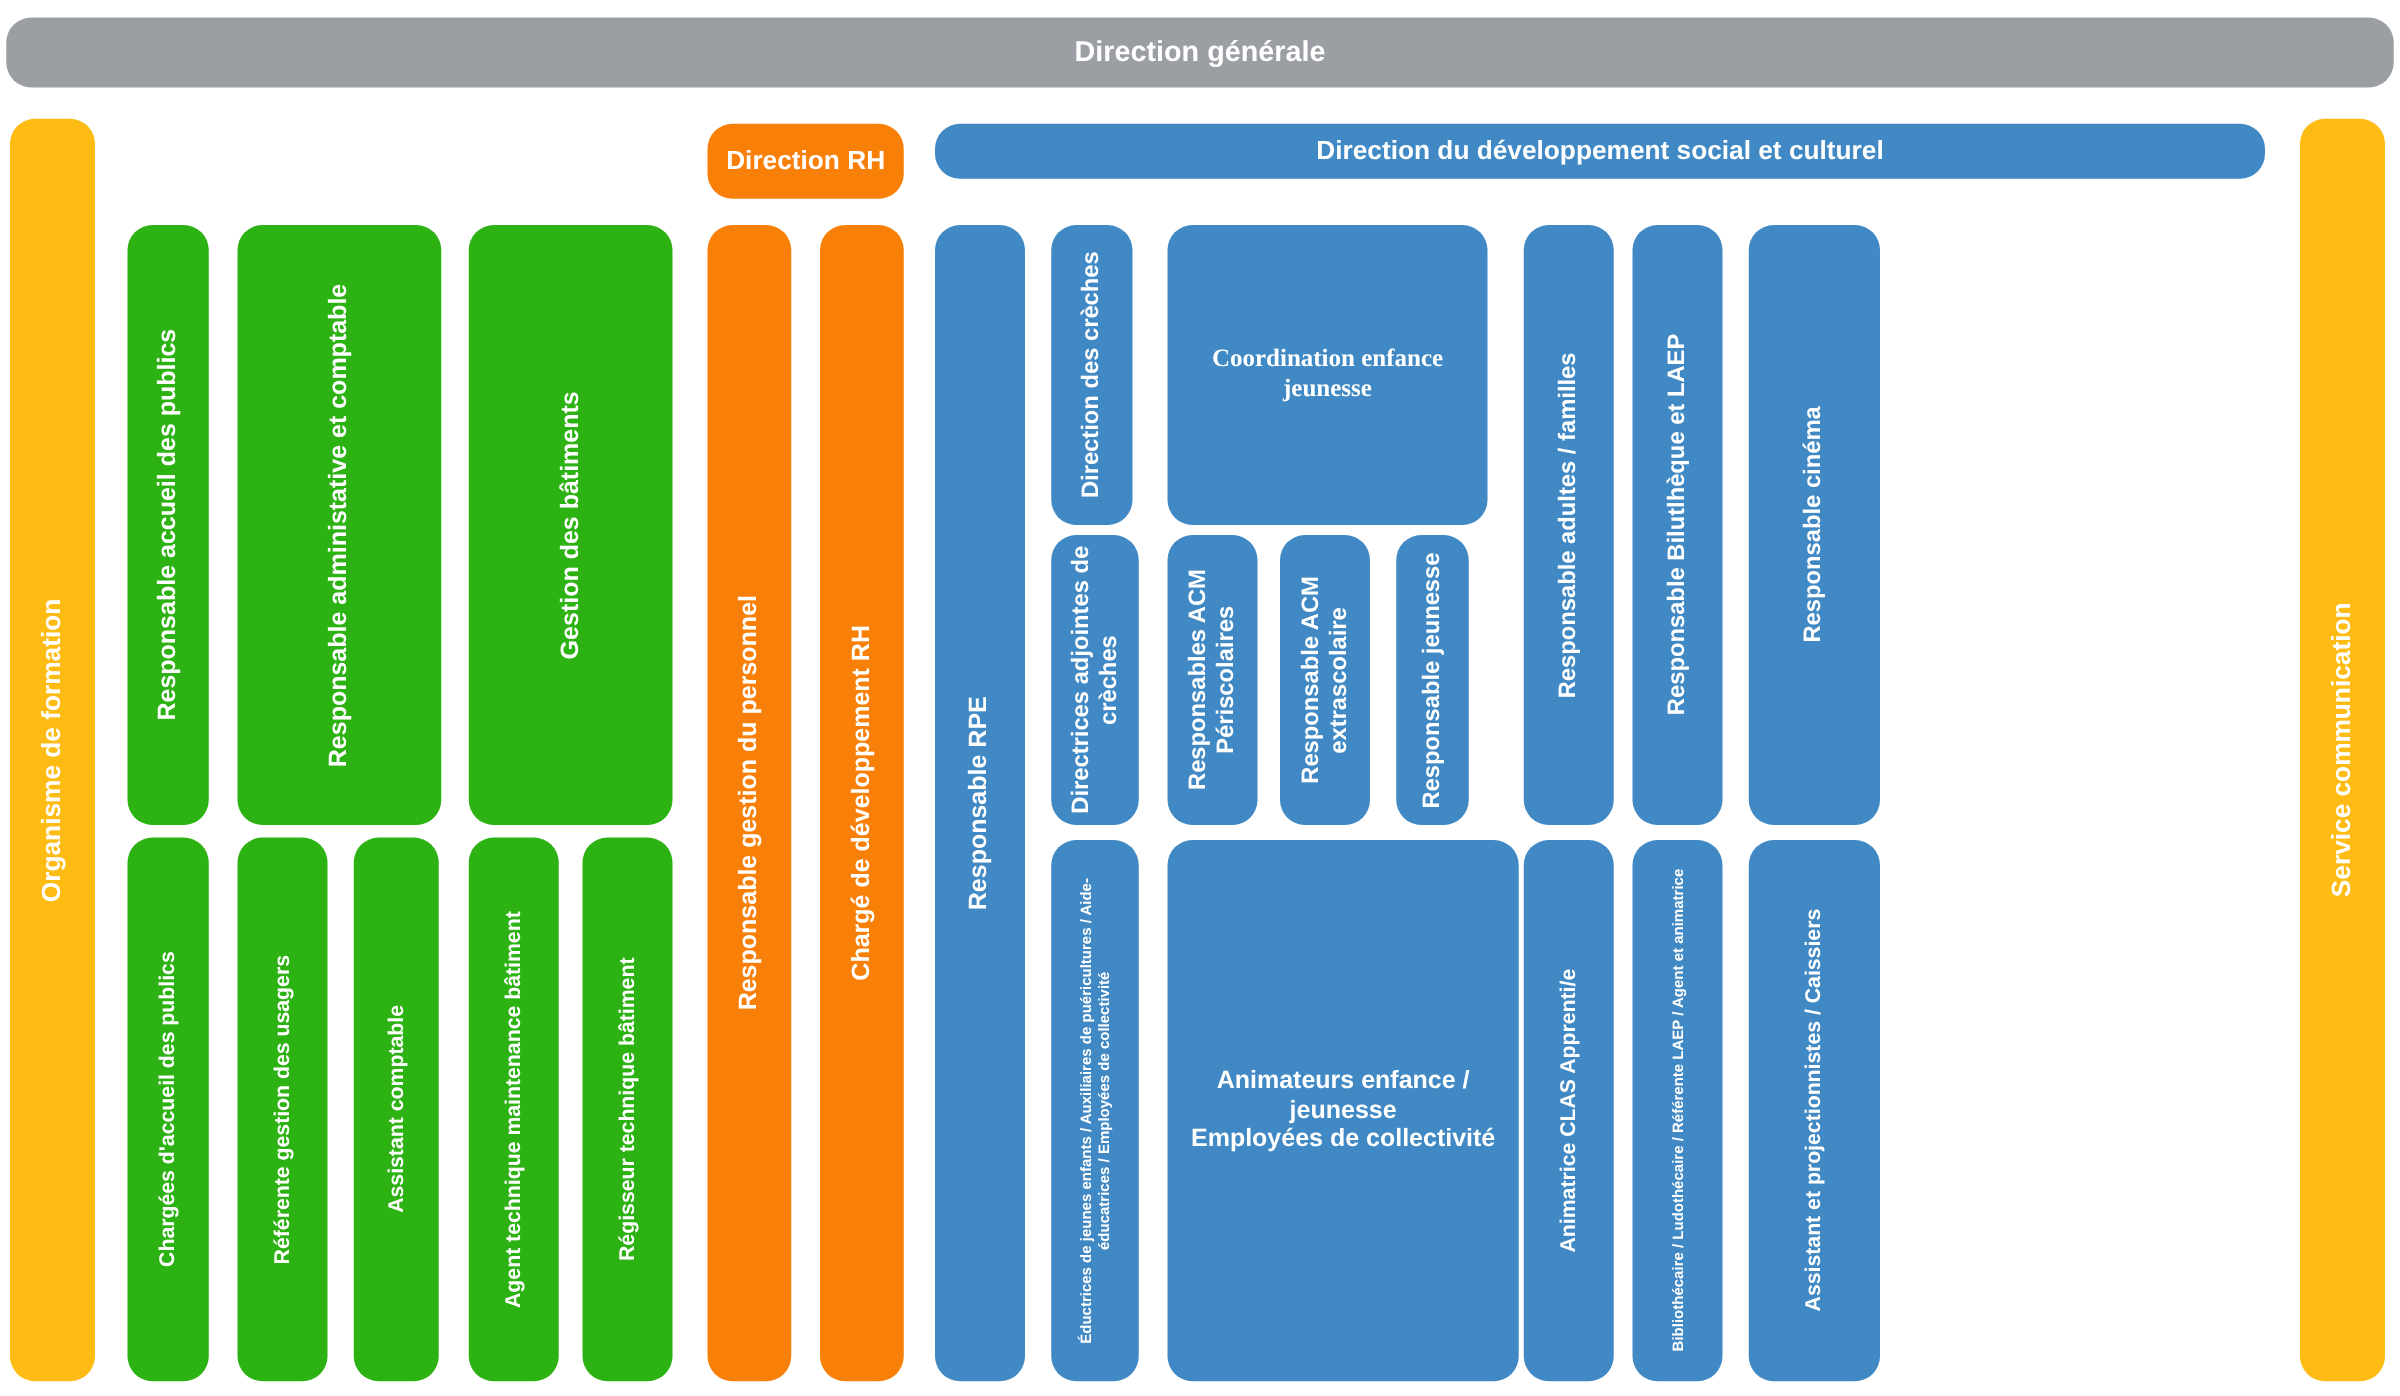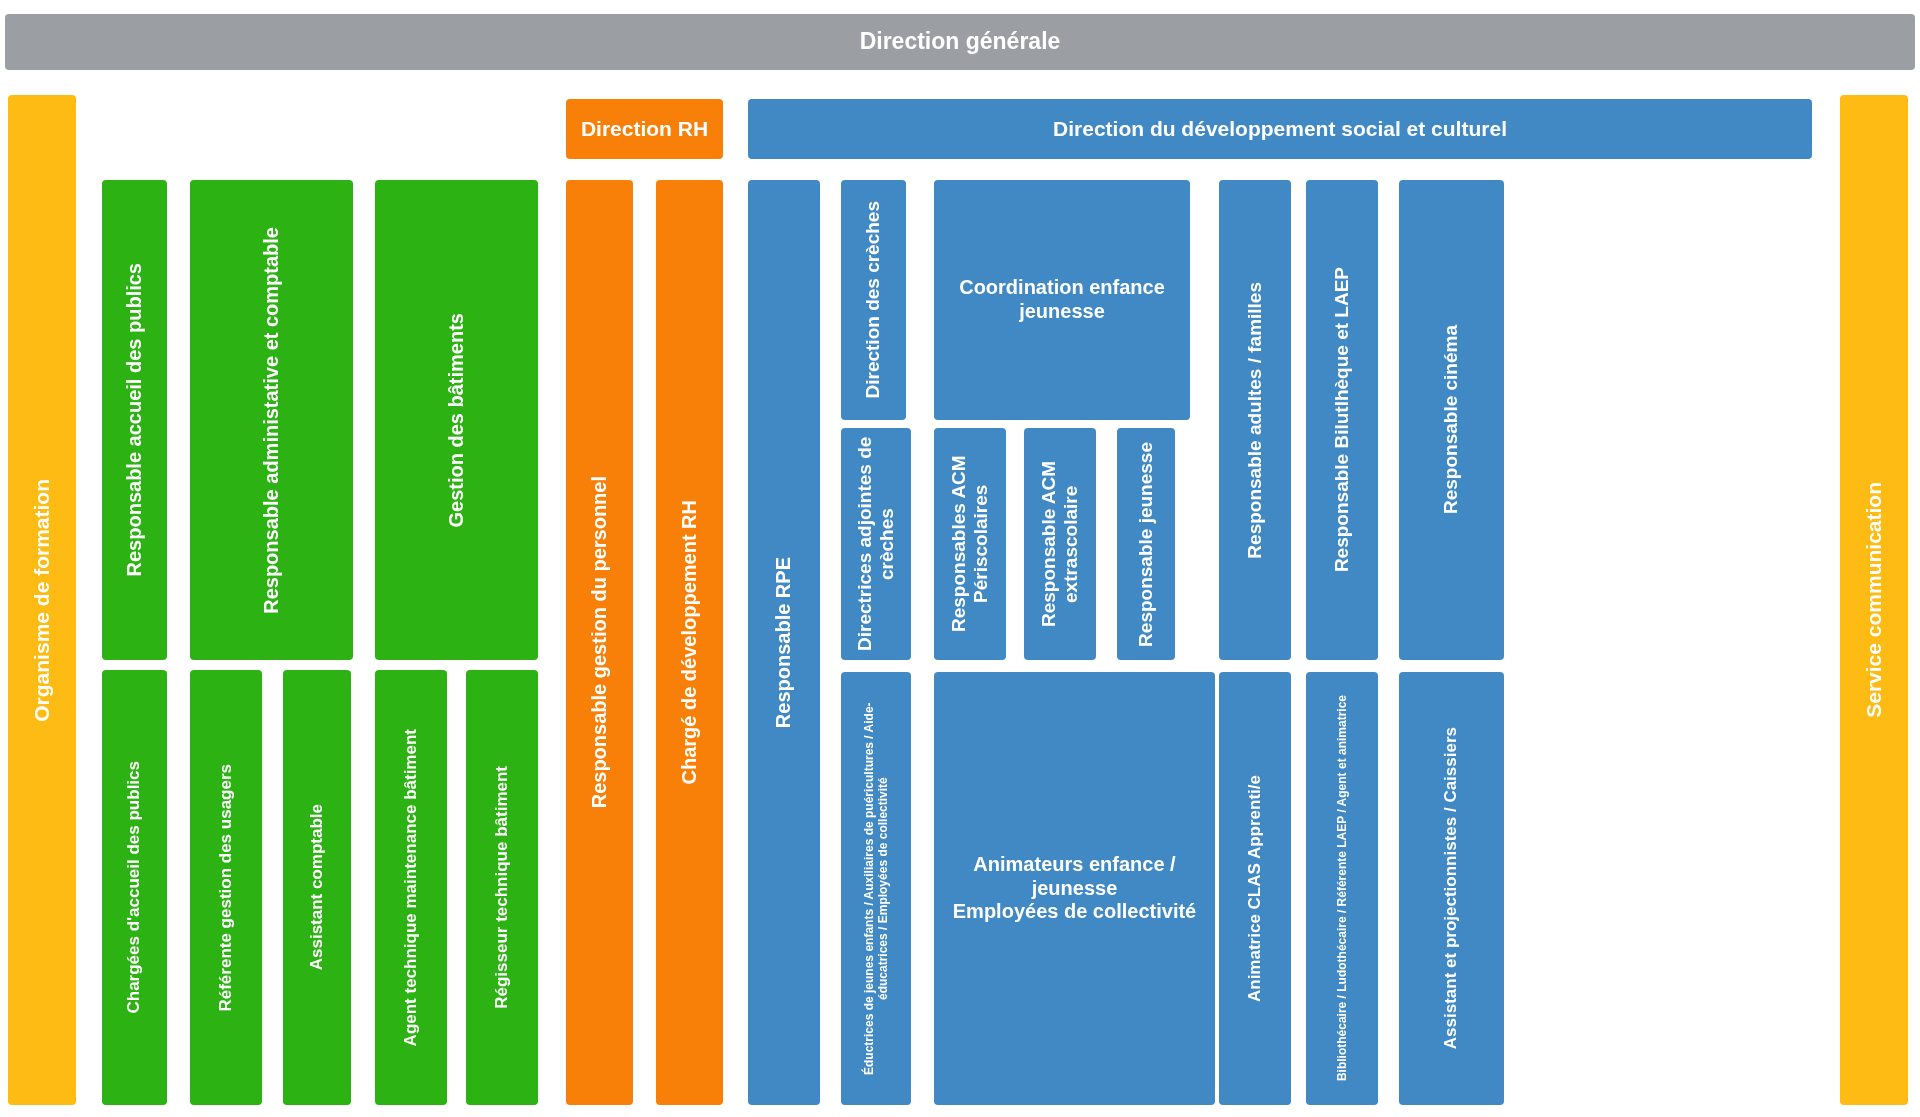--- a/index.html
+++ b/index.html
@@ -13,21 +13,21 @@
   #org-root {
     position: relative;
     width: 1920px;
     height: 1117px;
     background: #ffffff;
     overflow: hidden;
   }
   .box {
     position: absolute;
     box-sizing: border-box;
-    border-radius: 4px;
+    border-radius: 20px;
     color: #ffffff;
     font-weight: bold;
     display: flex;
     align-items: center;
     justify-content: center;
     text-align: center;
     line-height: 1.18;
     padding: 4px;
     overflow: hidden;
   }
@@ -110,41 +110,41 @@
   </div>
 
   <div class="box orange vert fs-lg" style="left:566px; top:180px; width:67px; height:925px;">
     <span class="inner">Responsable gestion du personnel</span>
   </div>
 
   <div class="box orange vert fs-lg" style="left:656px; top:180px; width:67px; height:925px;">
     <span class="inner">Chargé de développement RH</span>
   </div>
 
-  <div class="box blue horz fs-title" style="left:748px; top:99px; width:1064px; height:60px;">
+  <div class="box blue horz fs-title" style="left:748px; top:99px; width:1064px; height:44px;">
     <span class="inner">Direction du développement social et culturel</span>
   </div>
 
   <div class="box blue vert fs-lg" style="left:748px; top:180px; width:72px; height:925px;">
     <span class="inner">Responsable RPE</span>
   </div>
 
   <div class="box blue vert fs-md" style="left:841px; top:180px; width:65px; height:240px;">
     <span class="inner">Direction des crèches</span>
   </div>
 
   <div class="box blue vert fs-md" style="left:841px; top:428px; width:70px; height:232px;">
     <span class="inner">Directrices adjointes de crèches</span>
   </div>
 
   <div class="box blue vert fs-xs" style="left:841px; top:672px; width:70px; height:433px;">
     <span class="inner">Éductrices de jeunes enfants / Auxiliaires de puéricultures / Aide-éducatrices / Employées de collectivité</span>
   </div>
 
-  <div class="box blue horz fs-lg" style="left:934px; top:180px; width:256px; height:240px;">
+  <div class="box blue horz fs-lg" style="left:934px; top:180px; width:256px; height:240px;font-family:Liberation Serif, serif;">
     <span class="inner">Coordination enfance jeunesse</span>
   </div>
 
   <div class="box blue vert fs-md" style="left:934px; top:428px; width:72px; height:232px;">
     <span class="inner">Responsables ACM Périscolaires</span>
   </div>
 
   <div class="box blue vert fs-md" style="left:1024px; top:428px; width:72px; height:232px;">
     <span class="inner">Responsable ACM extrascolaire</span>
   </div>

